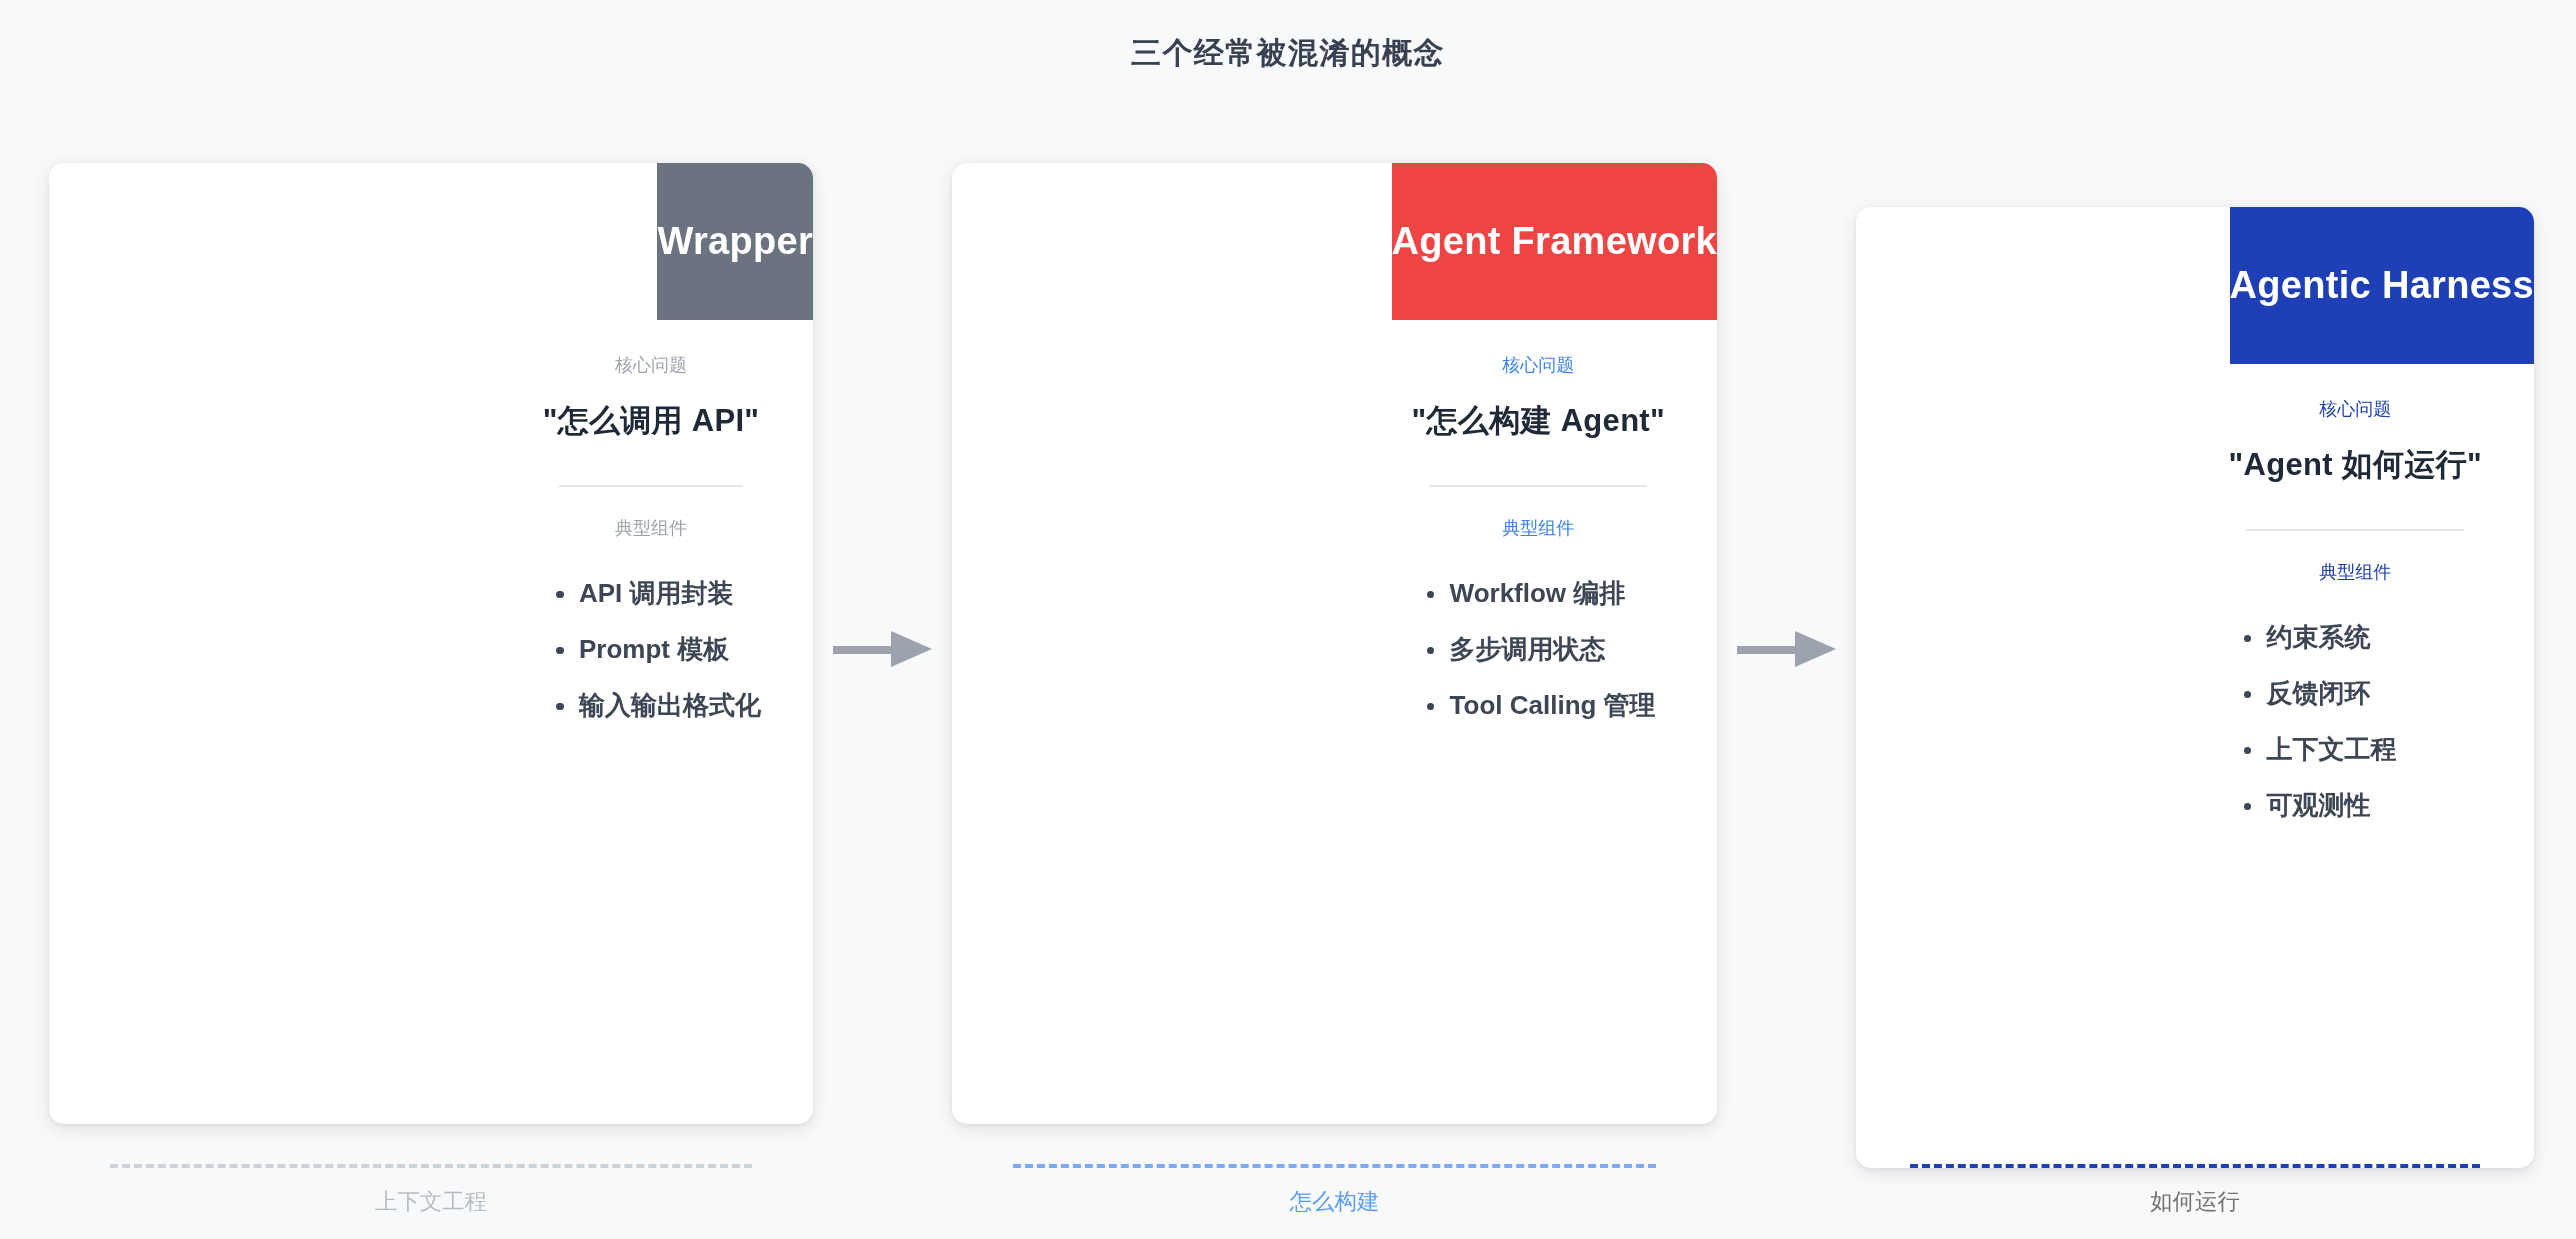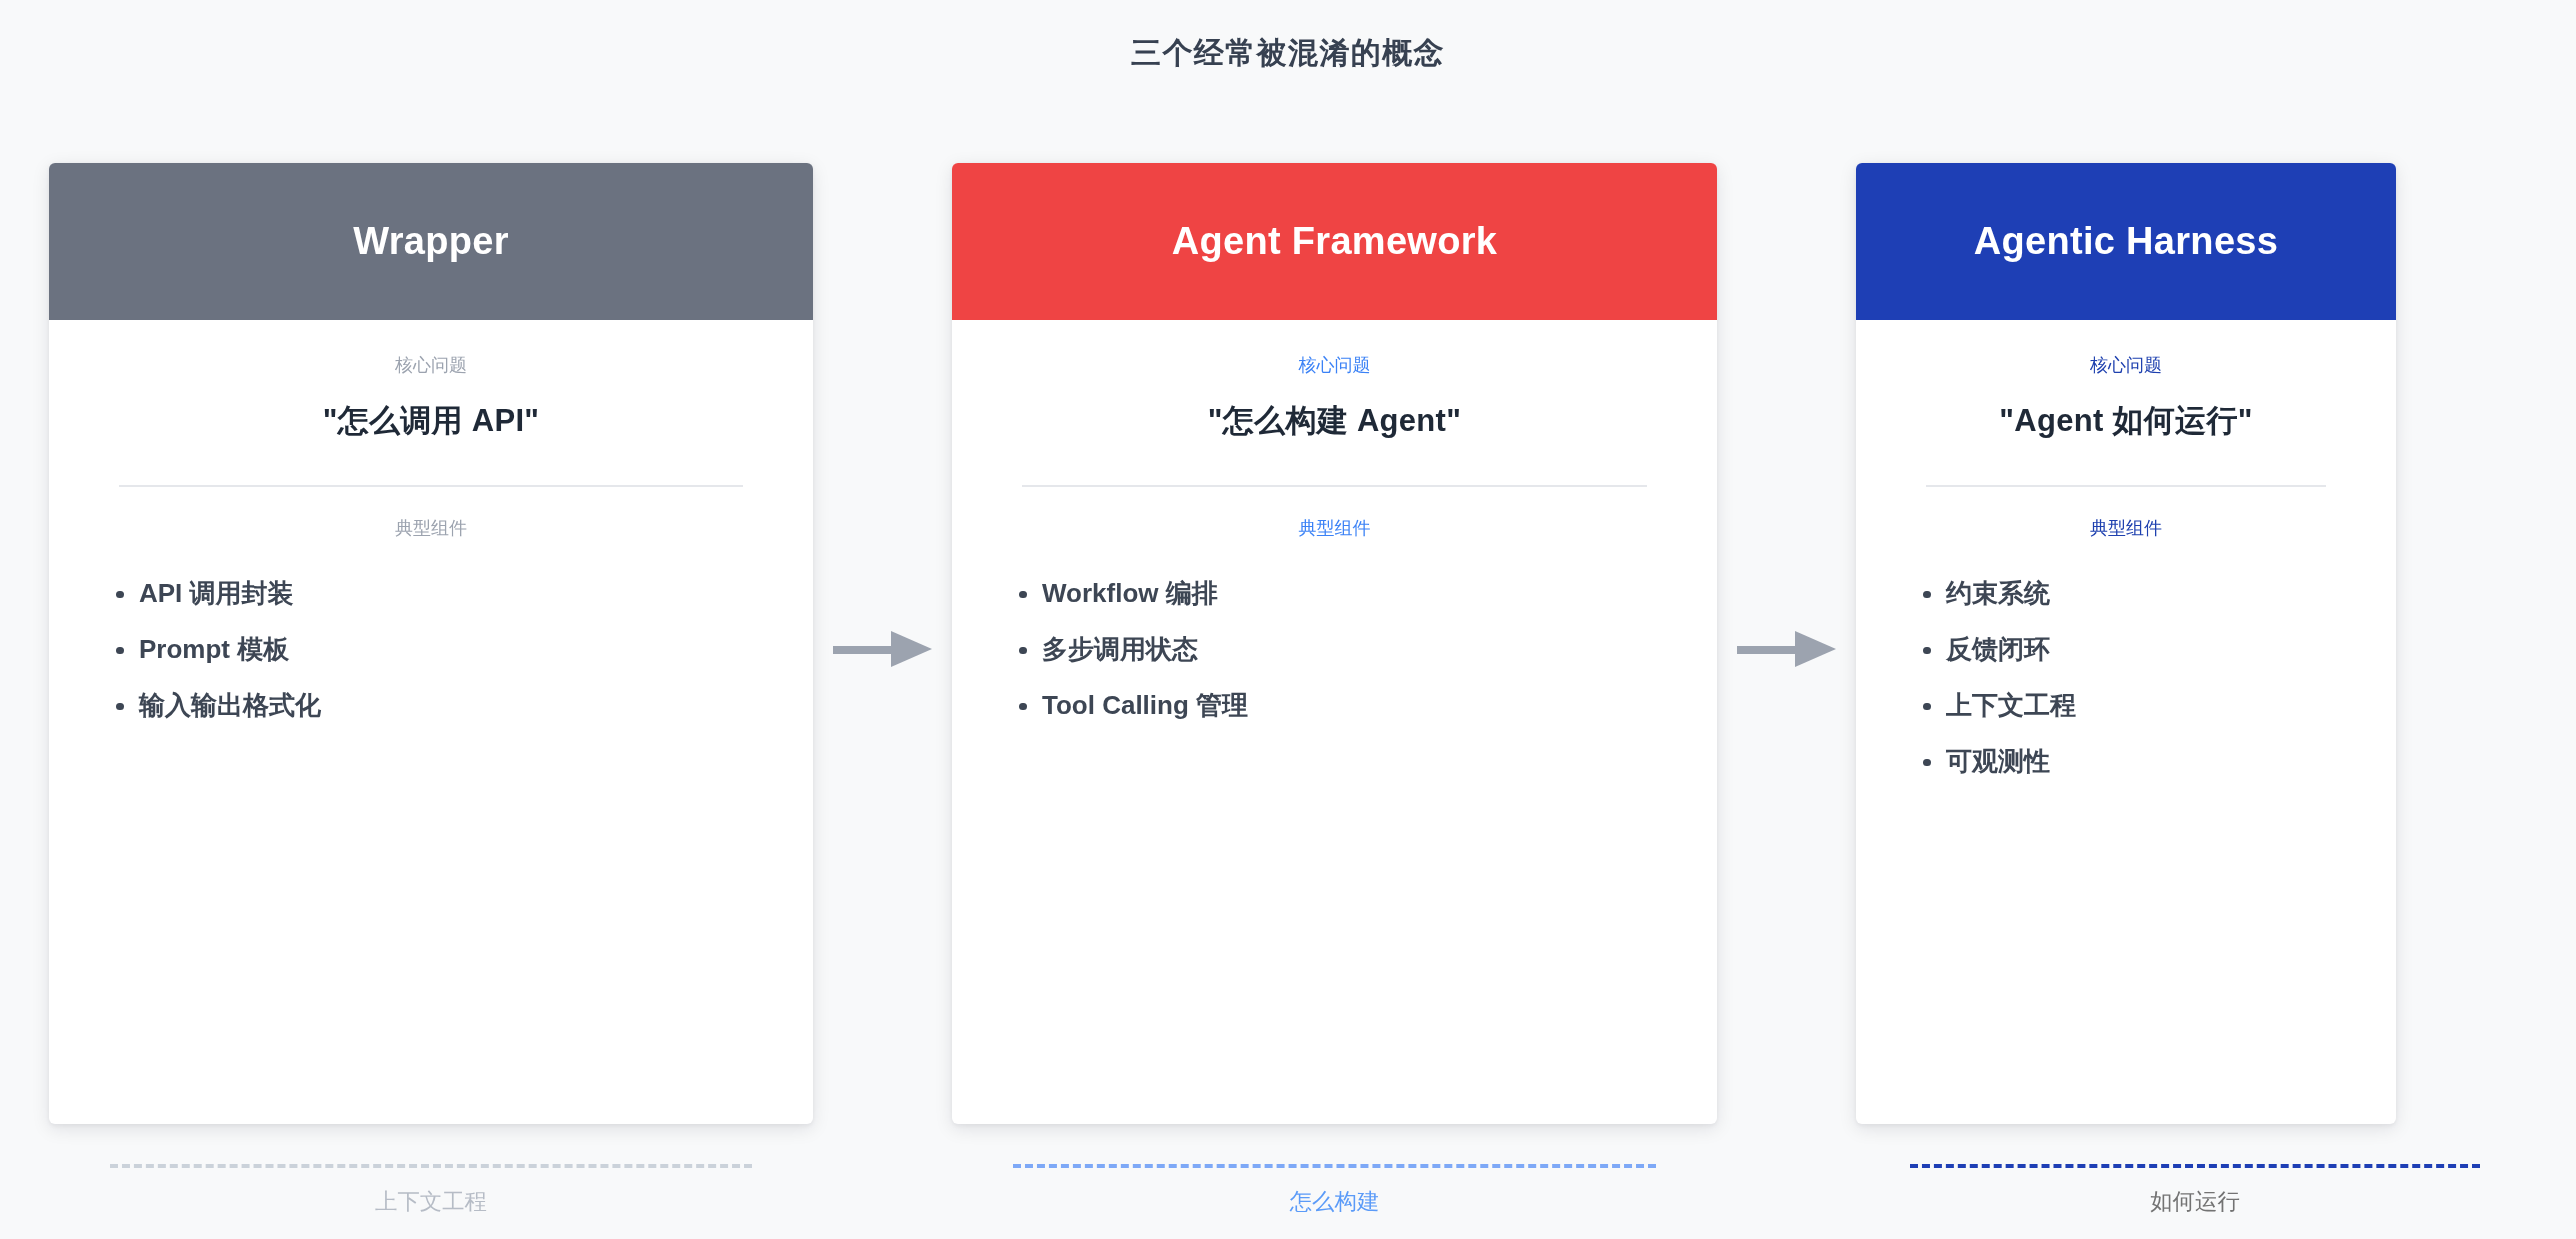--- a/index.html
+++ b/index.html
@@ -38,21 +38,21 @@
     align-items: flex-start;
   }
 
   .card-col {
     display: flex;
     flex-direction: column;
     position: relative;
   }
   .card-col.c1 { width: 764px; }
   .card-col.c2 { width: 765px; }
-  .card-col.c3 { width: 540px; }
+  .card-col.c3 { width: 678px; margin-top: 44px; }
 
   .arrow-col {
     width: 139px;
     height: 961px;
     position: relative;
     flex: none;
   }
   .arrow {
     position: absolute;
     top: 468px;
@@ -74,26 +74,27 @@
     left: 58px;
     width: 0;
     height: 0;
     border-top: 18.3px solid transparent;
     border-bottom: 18.3px solid transparent;
     border-left: 41px solid #9CA3AF;
   }
 
   .card {
     background: #FFFFFF;
-    border-radius: 6px;
+    border-radius: 15px;
     box-shadow: 0 4.1px 17.6px rgba(15,23,42,0.10), 0 1.4px 4.1px rgba(15,23,42,0.05);
     overflow: hidden;
     height: 961px;
     display: flex;
     flex-direction: column;
+    align-items: flex-end;
   }
 
   .card-header {
     height: 157px;
     flex: none;
     display: flex;
     align-items: center;
     justify-content: center;
     color: #FFFFFF;
     font-size: 38px;

